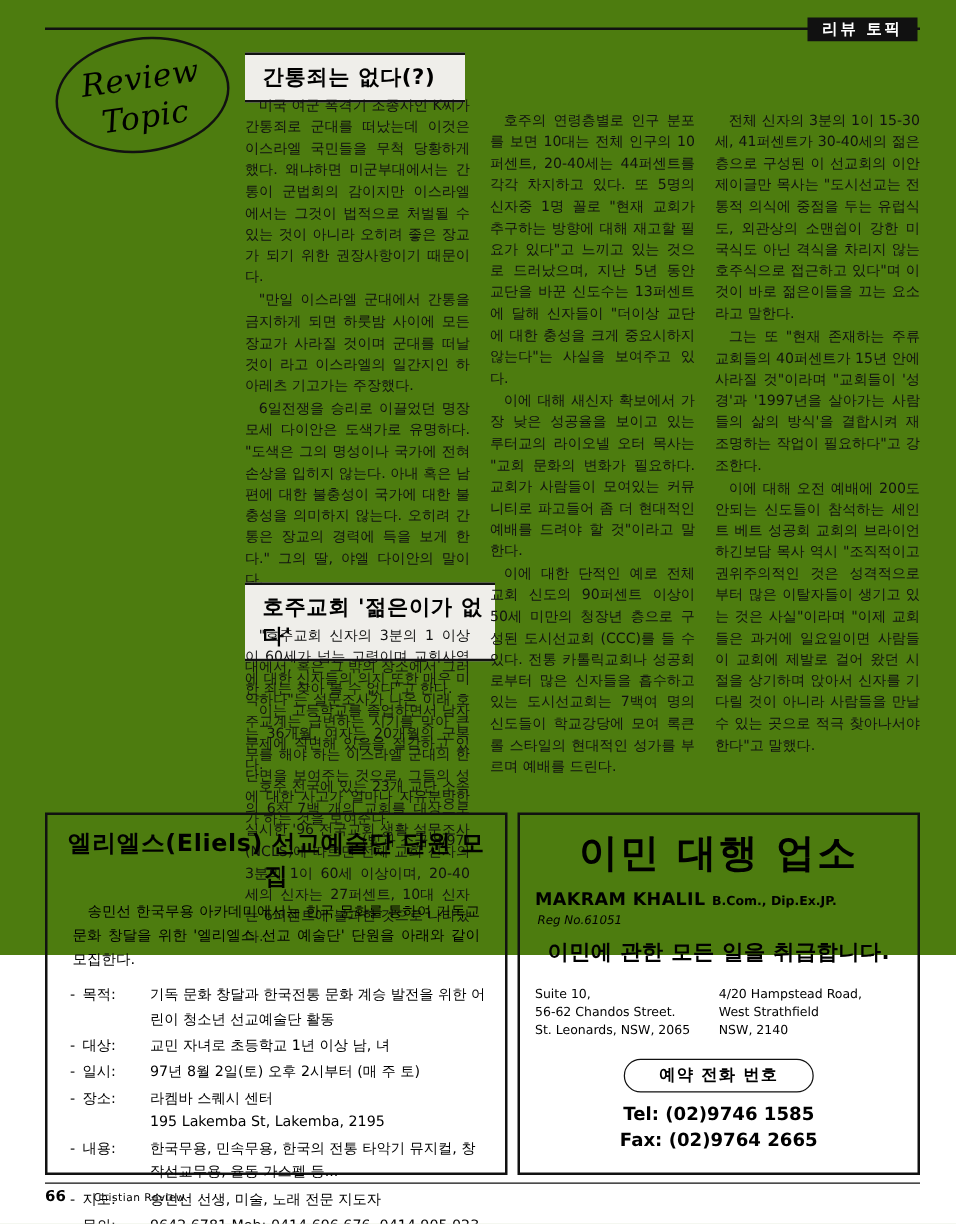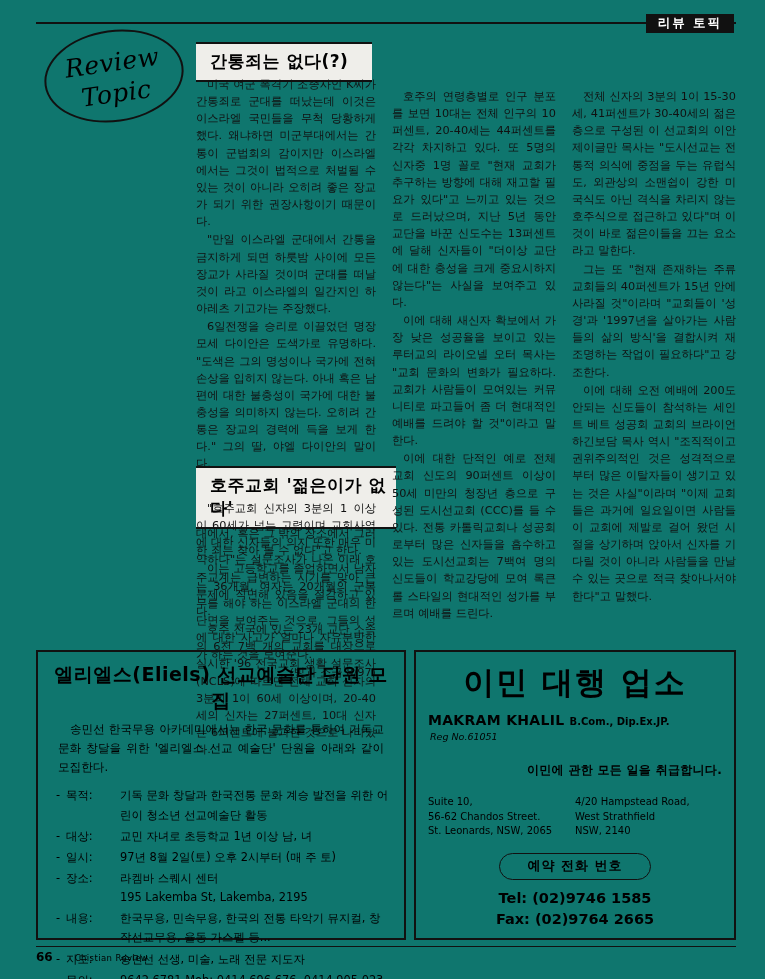--- a/index.html
+++ b/index.html
@@ -10,22 +10,22 @@
   body {
     font-family: "DejaVu Sans", sans-serif;
     width: 765px;
     height: 979px;
     position: relative;
     overflow: hidden;
   }
   .page {
     position: relative;
     width: 765px;
-    height: 979px;
-    background: #0f766e;
+    height: 764px;
+    background: #4d7c0f;
     box-sizing: border-box;
   }
 
   
   .top-bar {
     position: absolute;
     left: 36px;
     top: 14px;
     width: 700px;
     height: 18px;
@@ -215,25 +215,24 @@
     letter-spacing: 0;
   }
   .ad-right-reg {
     font-size: 9.5px;
     text-align: left;
     margin-top: 3px;
     margin-left: 2px;
     font-style: italic;
   }
   .ad-right-slogan {
-    font-size: 12px;
-    font-weight: bold;
-    margin-top: 20px;
+    font-size: 17px;
+    font-weight: bold;
+    margin-top: 8px;
     letter-spacing: 0.3px;
-    text-align: right;
   }
   .ad-addresses {
     display: flex;
     margin-top: 16px;
     font-size: 10px;
     line-height: 1.45;
     text-align: left;
   }
   .ad-addr-col {
     flex: 1 1 50%;

